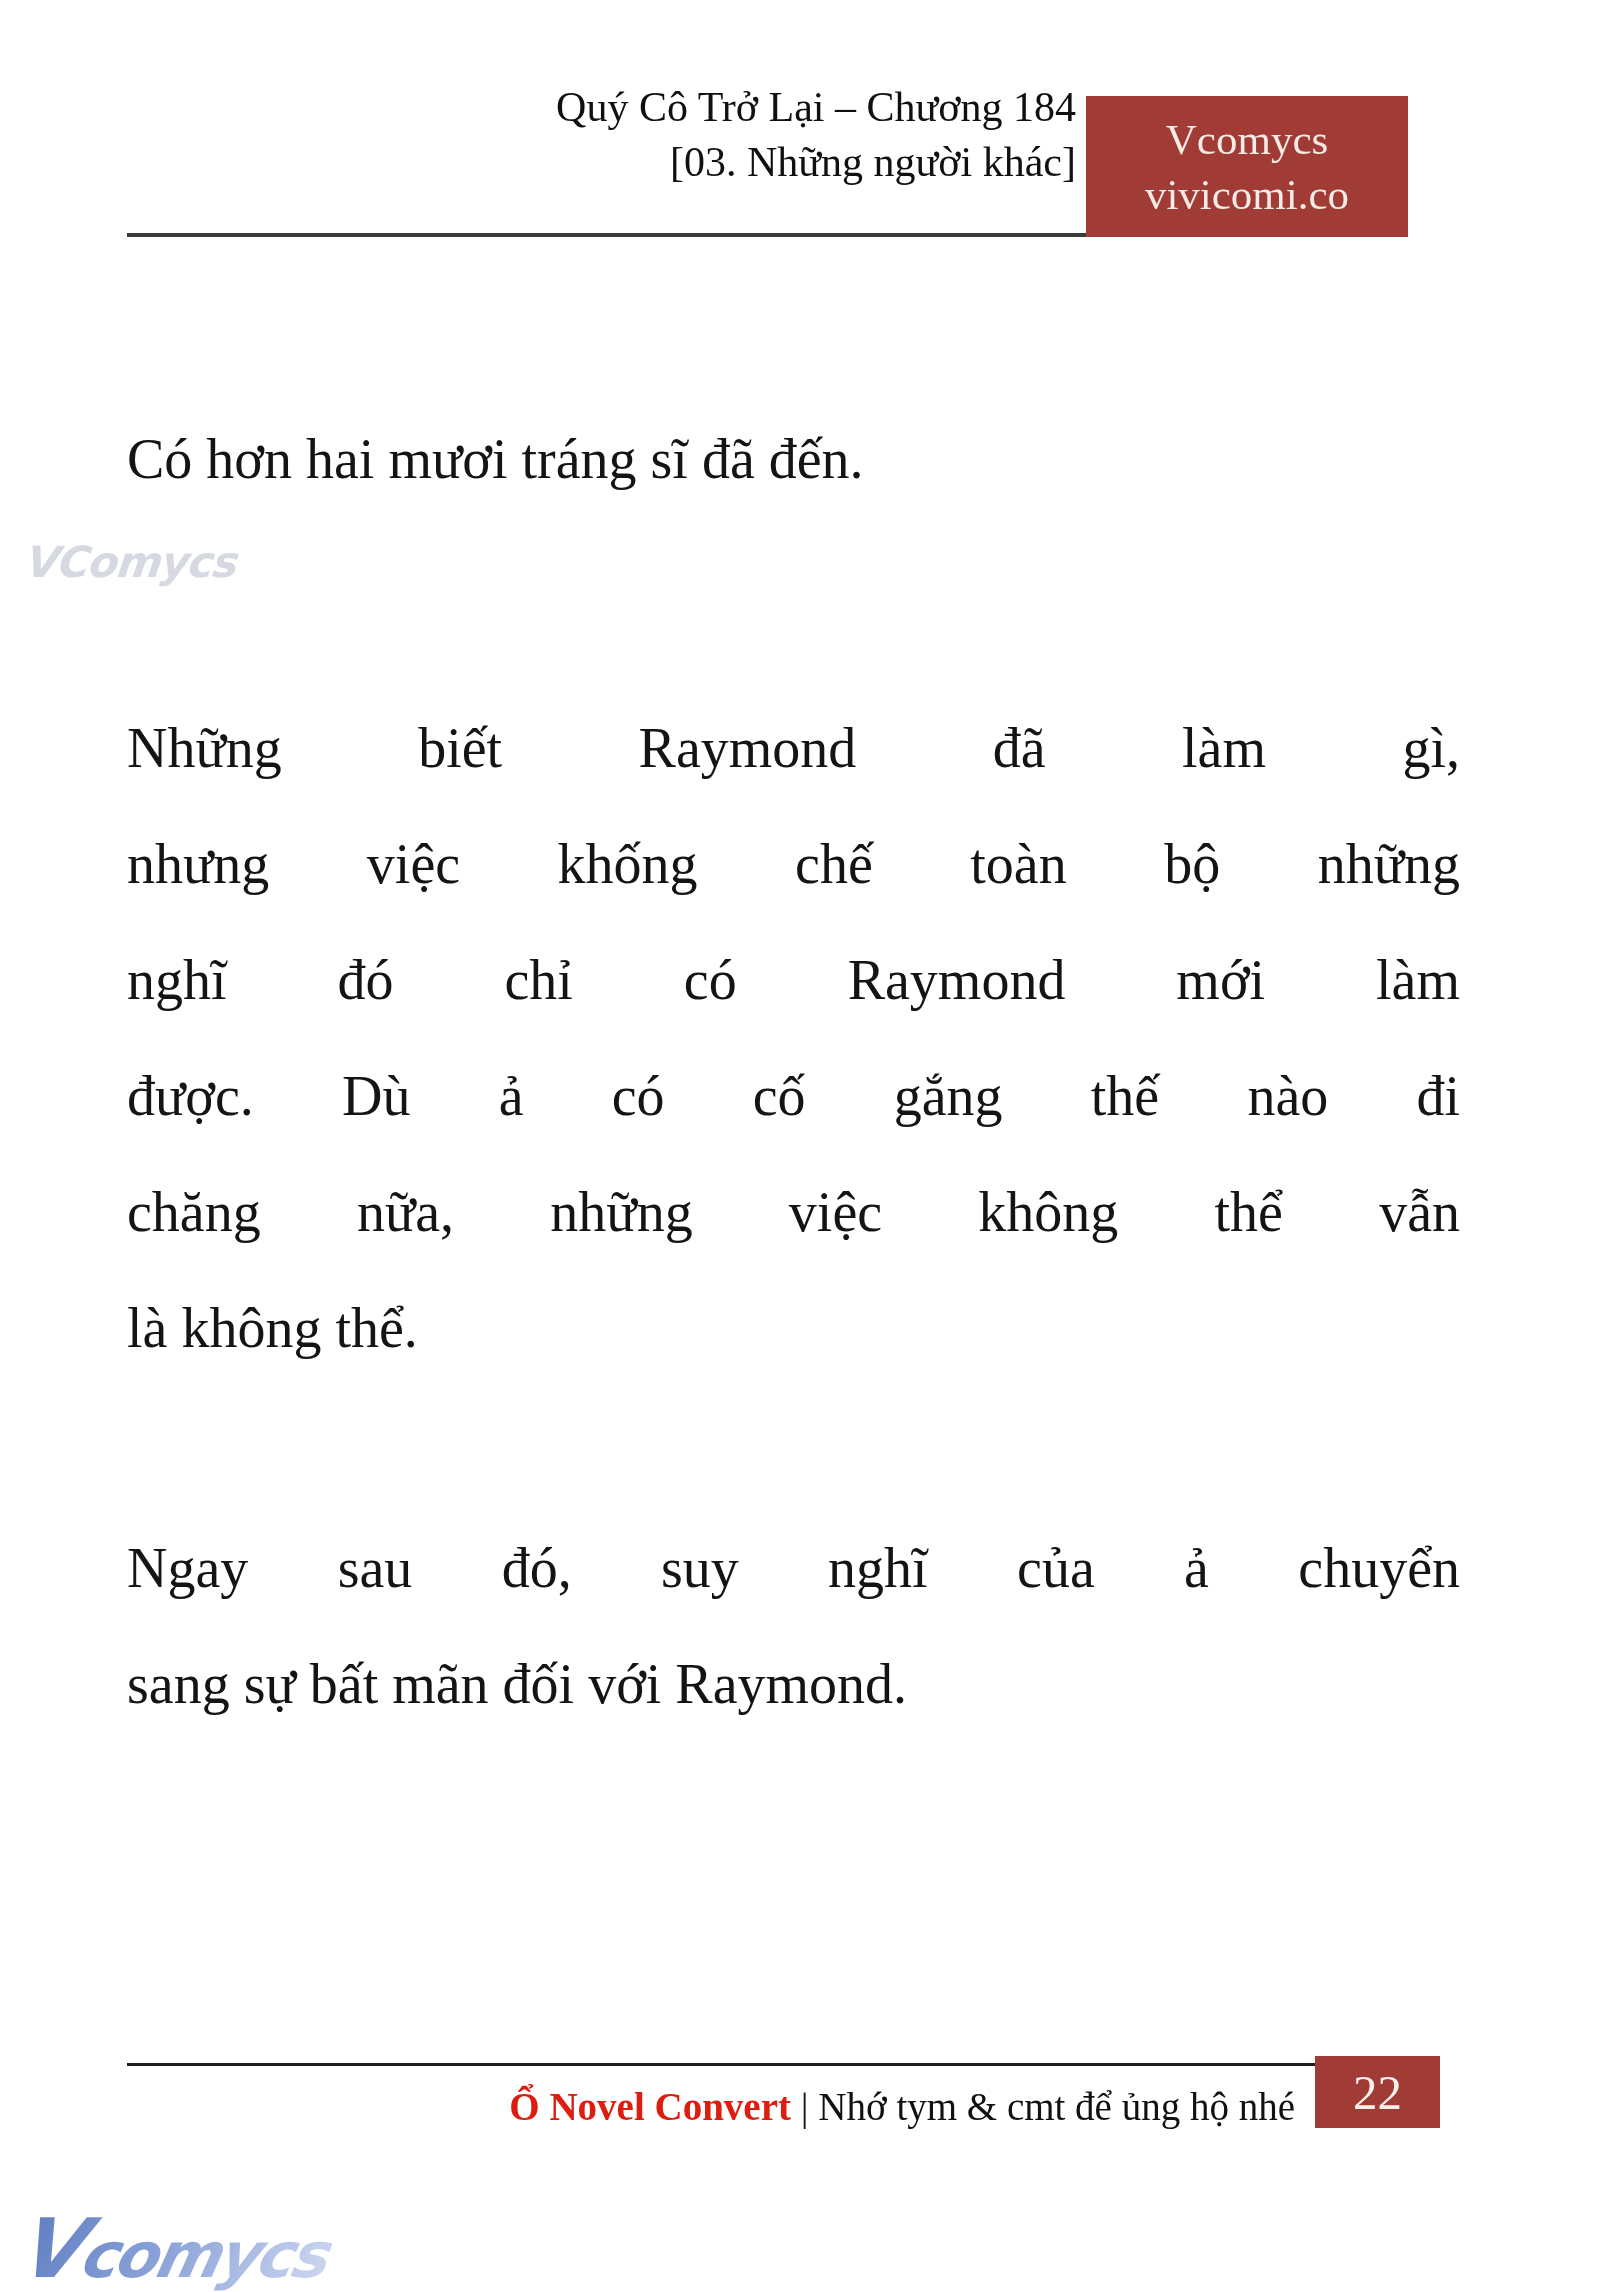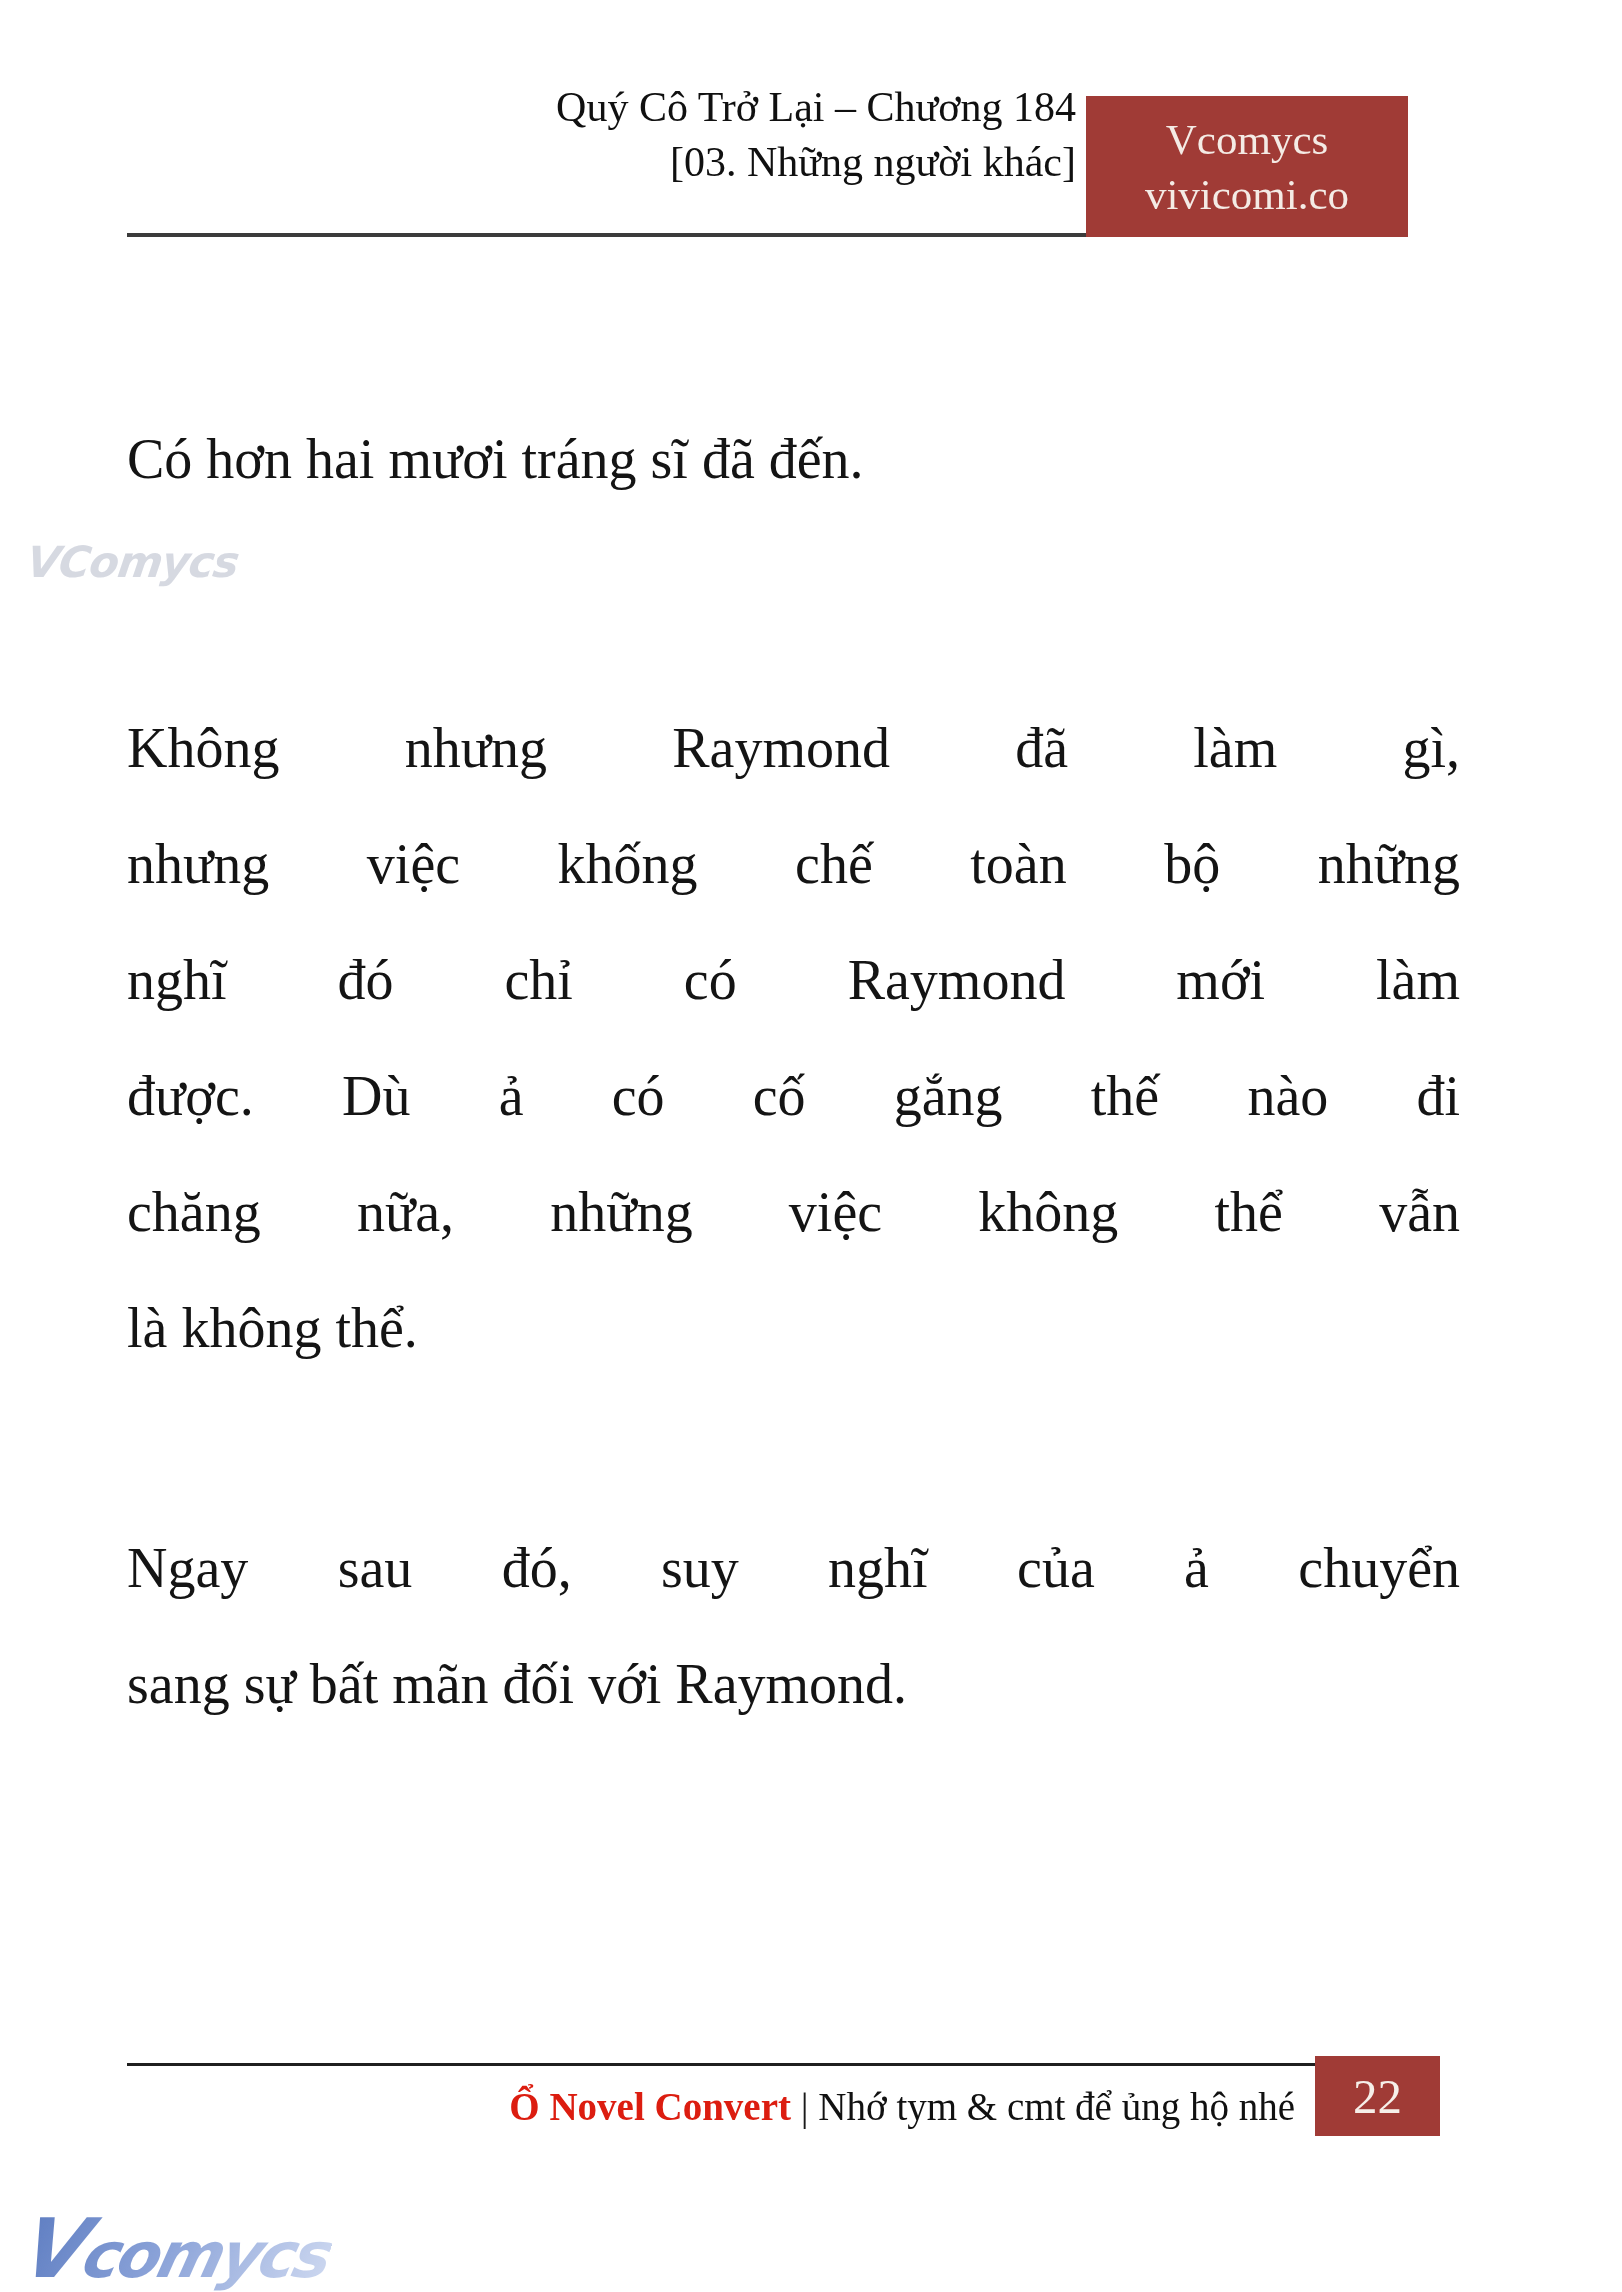--- a/index.html
+++ b/index.html
@@ -72,21 +72,21 @@
   .footer-text{
     position:absolute;left:127px;top:2070px;width:1168px;
     text-align:right;
     font-size:39px;line-height:74px;
     white-space:nowrap;
   }
   .f-brand{color:#dc1d10;font-weight:bold;}
   .f-sep{color:#1a1a1a;font-weight:normal;padding:0 9.8px;}
   .f-note{color:#111111;}
   .page-box{
-    position:absolute;left:1315px;top:2056px;width:125px;height:80px;
+    position:absolute;left:1315px;top:2056px;width:125px;height:72px;
     display:flex;align-items:center;justify-content:center;
     color:#f6efe9;font-size:49px;
   }
   .red-bg{background:#a03b36;}
 </style>
 </head>
 <body>
 
 <div class="page">
 
@@ -98,21 +98,21 @@
   <div class="brand-box red-bg">
     <div>Vcomycs</div>
     <div>vivicomi.co</div>
   </div>
 
   <div class="body-text">
     <div class="para p2">
       <div class="line last">Có hơn hai mươi tráng sĩ đã đến.</div>
     </div>
     <div class="para p3">
-      <div class="line">Không nhưng Raymond đã làm gì,</div>
+      <div class="line">Những biết Raymond đã làm gì,</div>
       <div class="line">nhưng việc khống chế toàn bộ những</div>
       <div class="line">nghĩ đó chỉ có Raymond mới làm</div>
       <div class="line">được. Dù ả có cố gắng thế nào đi</div>
       <div class="line">chăng nữa, những việc không thể vẫn</div>
       <div class="line last">là không thể.</div>
     </div>
     <div class="para p4">
       <div class="line">Ngay sau đó, suy nghĩ của ả chuyển</div>
       <div class="line last">sang sự bất mãn đối với Raymond.</div>
     </div>

